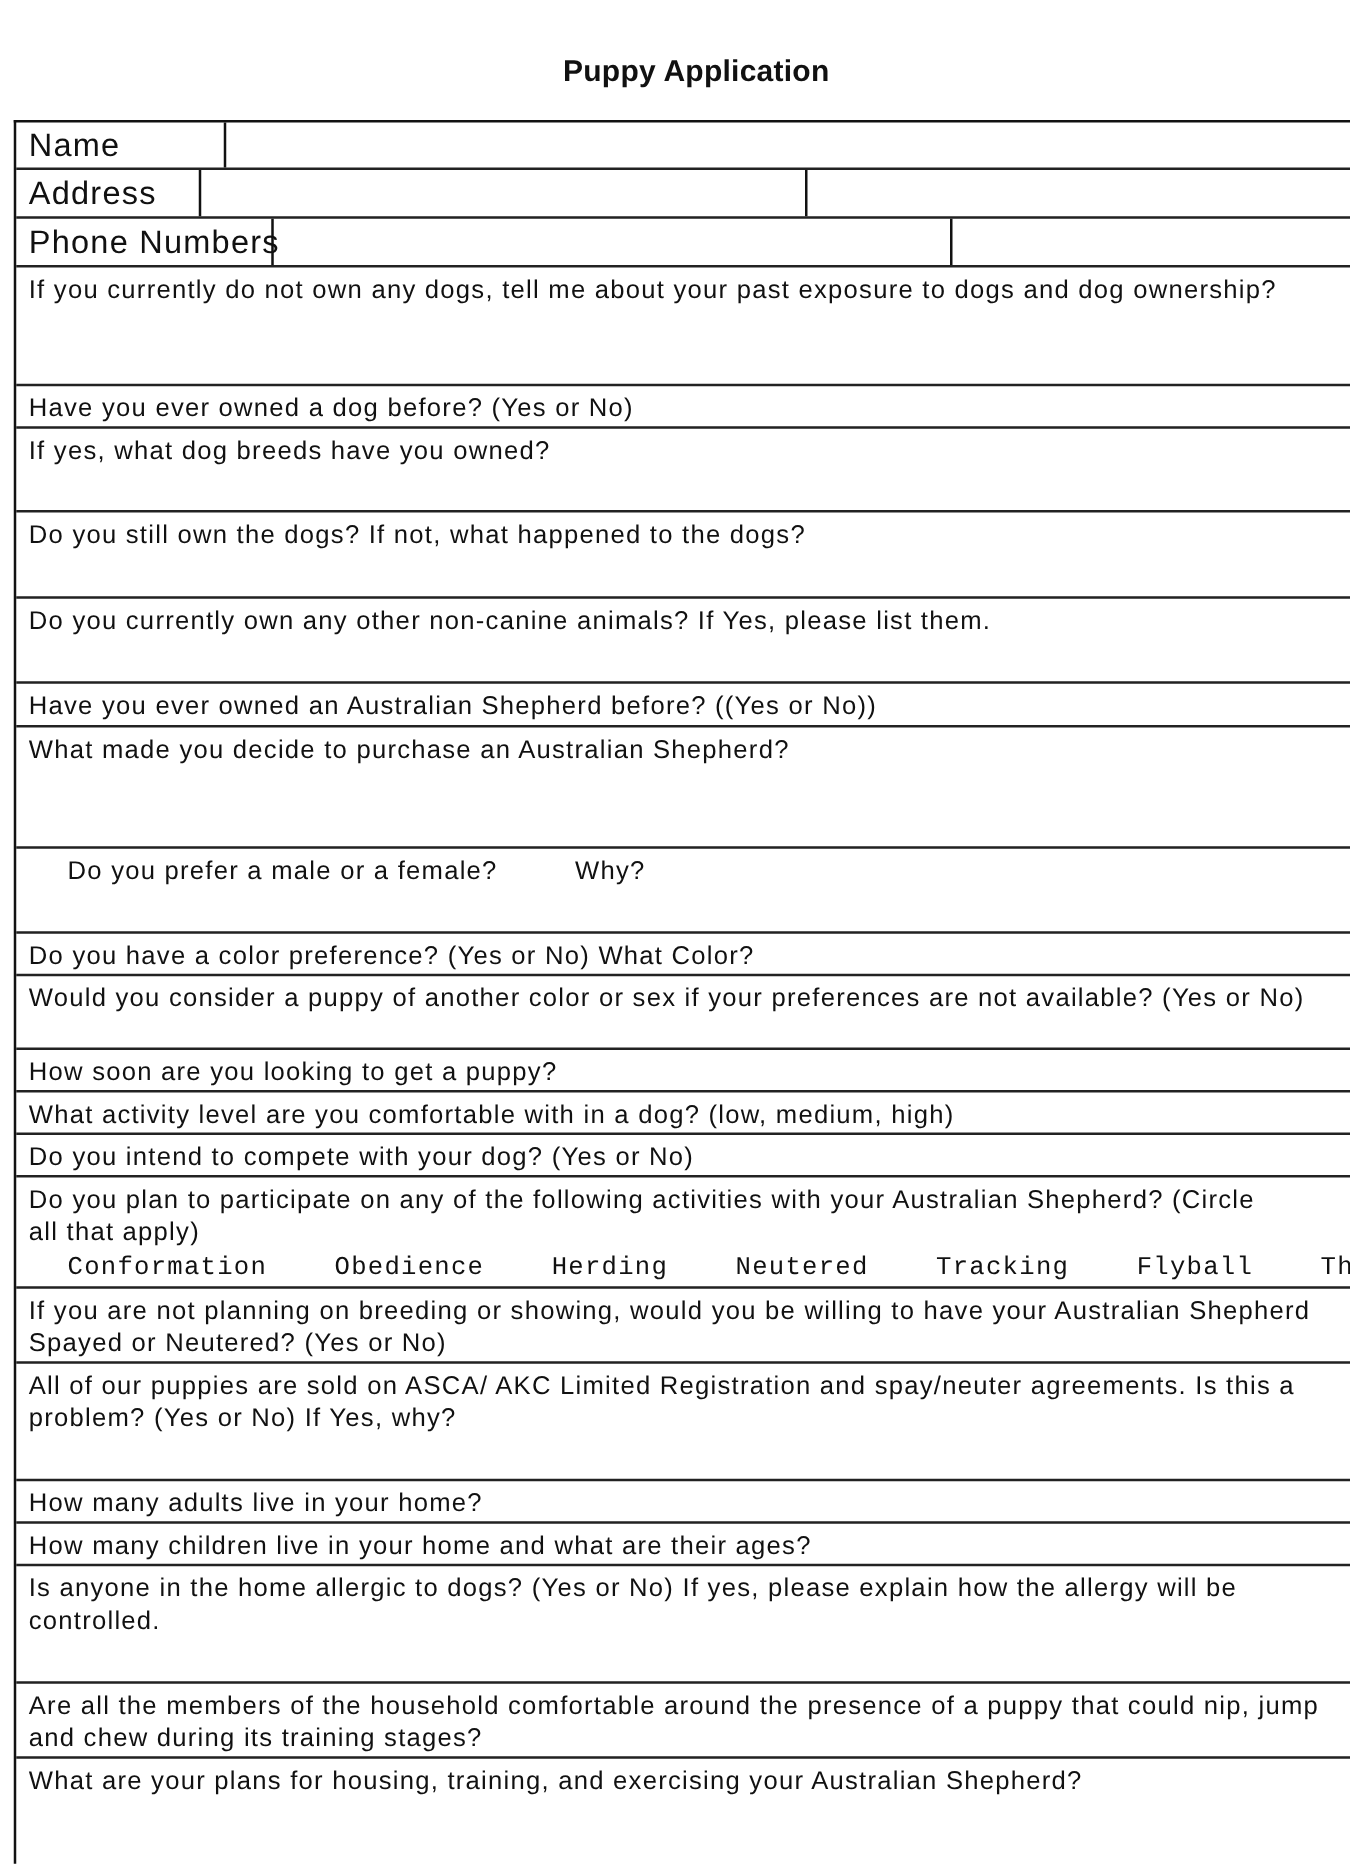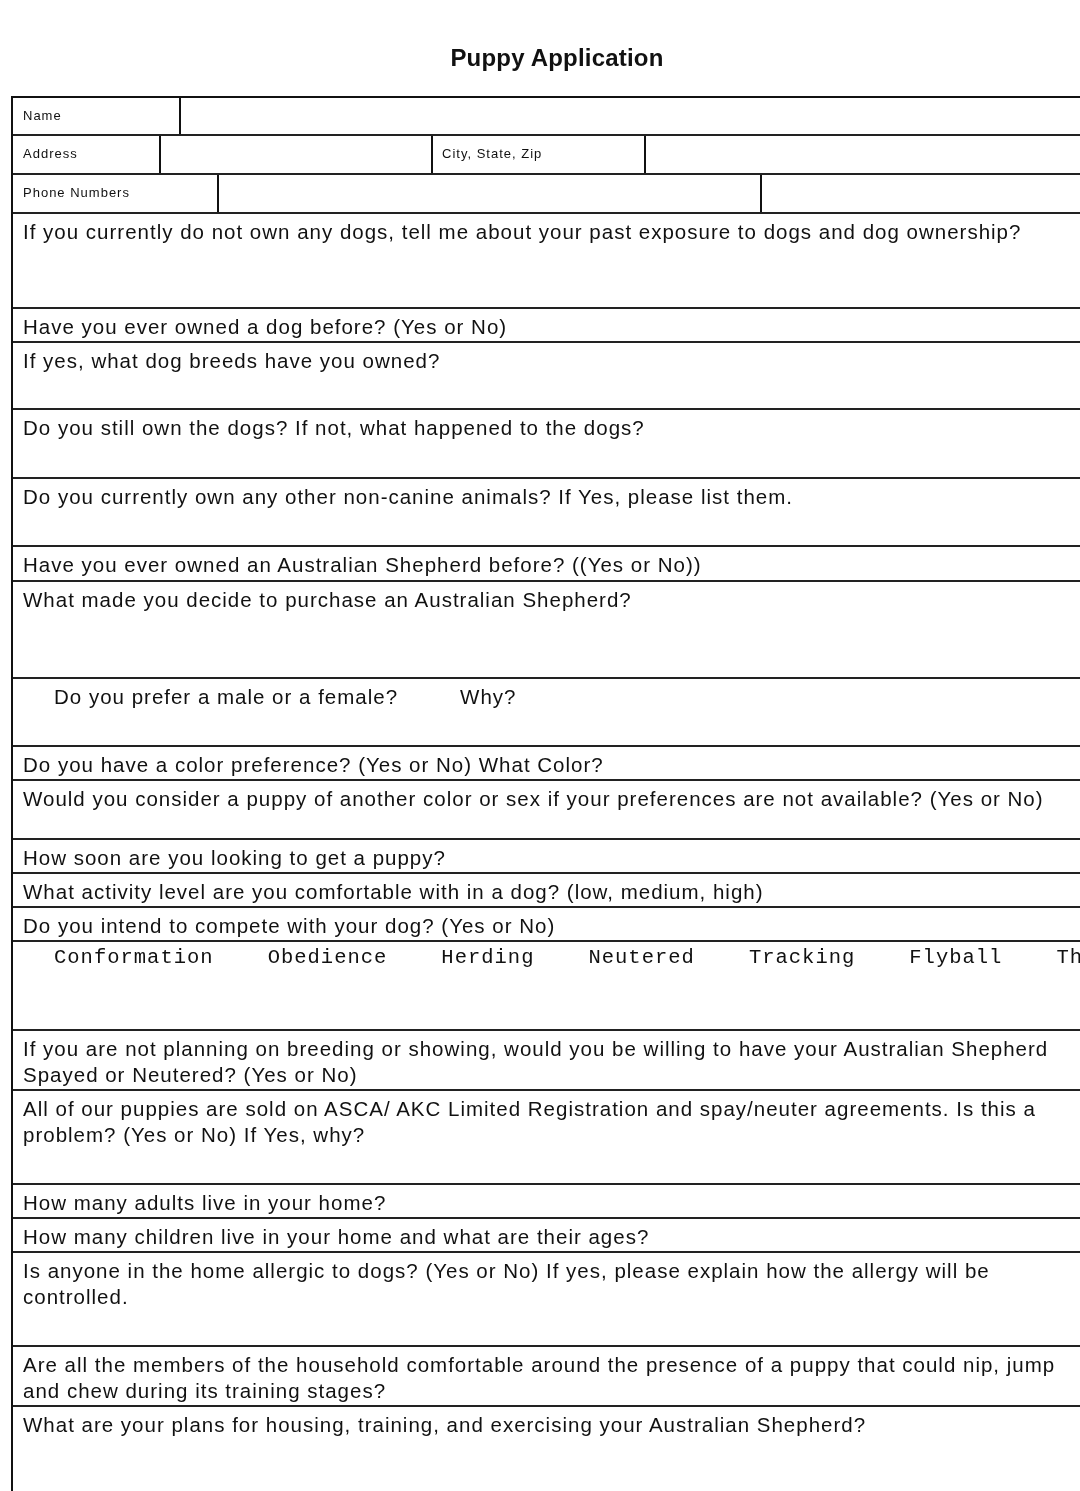--- a/index.html
+++ b/index.html
@@ -4,21 +4,21 @@
 <style>
   html, body { margin: 0; padding: 0; background: #ffffff; }
   body { width: 1080px; height: 1491px; overflow: hidden; position: relative;
          font-family: "Liberation Sans", "DejaVu Sans", sans-serif; color: #111; }
   .title { position: absolute; top: 44px; left: 0; width: 1114px; text-align: center;
            font-size: 24px; font-weight: bold; letter-spacing: 0.2px; }
   .form { position: absolute; left: 11px; top: 96px; width: 1100px;
           border-top: 2px solid #111; border-left: 2px solid #111; }
   .row { position: relative; border-bottom: 2px solid #222; box-sizing: border-box; }
   .cell { position: absolute; top: 0; bottom: 0; box-sizing: border-box;
-          padding: 5px 0 0 10px; font-size: 13px; letter-spacing: 1px; line-height: 26px; white-space: nowrap; }
+          padding: 5px 0 0 10px; font-size: 26px; letter-spacing: 1px; line-height: 26px; white-space: nowrap; }
   .cell.field { border-left: 2px solid #111; }
   .q { padding: 5px 10px 0 10px; font-size: 20.5px; letter-spacing: 1px; line-height: 26px;
        box-sizing: border-box; width: 1069px; }
   .q span { display: inline; margin-left: 31px; }
   .gap { display: inline-block; width: 72px; }
   .opts { display: flex; gap: 0; white-space: nowrap; }
   .opts span { margin-right: 23px; font-family: Liberation Mono, monospace; }
 </style>
 </head>
 <body>
@@ -28,21 +28,20 @@
 <div class="form">
 
   <div class="row" style="height:38px">
     <div class="cell" style="left:0;width:166px">Name</div>
     <div class="cell field" style="left:166px;right:0"></div>
   </div>
 
   <div class="row" style="height:39px">
     <div class="cell" style="left:0;width:146px">Address</div>
     <div class="cell field" style="left:146px;width:272px"></div>
-    <div class="cell field" style="left:418px;width:213px;padding-left:9px">City, State, Zip</div>
     <div class="cell field" style="left:631px;right:0"></div>
   </div>
 
   <div class="row" style="height:39px">
     <div class="cell" style="left:0;width:181px">Phone Numbers</div>
     <div class="cell field" style="left:204px;width:350px"></div>
     <div class="cell field" style="left:747px;right:0"></div>
   </div>
 
   <div class="row" style="height:95px">
@@ -80,20 +79,21 @@
   <div class="row" style="height:34px">
     <div class="q">How soon are you looking to get a puppy?</div>
   </div>
   <div class="row" style="height:34px">
     <div class="q">What activity level are you comfortable with in a dog? (low, medium, high)</div>
   </div>
   <div class="row" style="height:34px">
     <div class="q">Do you intend to compete with your dog? (Yes or No)</div>
   </div>
   <div class="row" style="height:89px">
+    <div class="q" style="white-space:normal;width:1010px">Do you plan to participate on any of the following activities with your Australian Shepherd? (Circle all that apply)</div>
     <div class="q opts" style="padding-top:3px">
       <span>Conformation</span>
       <span>Obedience</span>
       <span>Herding</span>
       <span>Neutered</span>
       <span>Tracking</span>
       <span>Flyball</span>
       <span>Therapy</span>
       <span>Breeding</span>
       <span>Other:</span>

